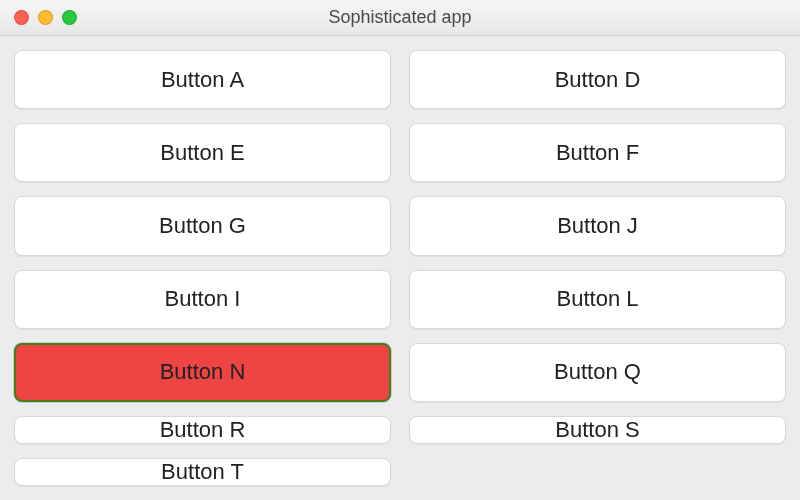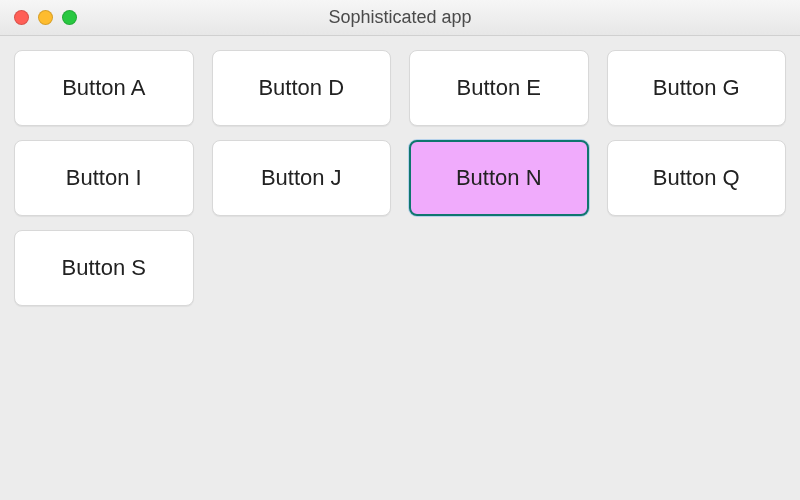--- a/index.html
+++ b/index.html
@@ -43,61 +43,65 @@
       left: 0; right: 0;
       text-align: center;
       font-size: 18px;
       color: #4a4a4a;
       font-weight: 400;
       pointer-events: none;
     }
     .grid {
       flex: 1;
       display: grid;
-      grid-template-columns: repeat(4, 1fr);
+      grid-template-columns: repeat(2, 1fr);
       grid-template-rows: repeat(5, 1fr);
       gap: 14px 18px;
       padding: 14px 14px;
     }
     .btn {
       background: #ffffff;
       border: 1px solid #d8d8d8;
       border-radius: 8px;
       box-shadow: 0 1px 1px rgba(0,0,0,0.06);
       font-size: 22px;
       color: #222;
       display: flex;
       align-items: center;
       justify-content: center;
       cursor: pointer;
       user-select: none;
     }
     .btn.focused {
-      background: #f0abfc;
-      border: 2px solid #0f766e;
+      background: #ef4444;
+      border: 2px solid #4d7c0f;
       box-shadow: 0 0 0 1px rgba(127,183,234,0.5);
     }
   </style>
 </head>
 <body>
 
 <div class="window">
   <div class="titlebar">
     <div class="traffic">
       <div class="tl red"></div>
       <div class="tl yellow"></div>
       <div class="tl green"></div>
     </div>
     <div class="title">Sophisticated app</div>
   </div>
 
   <div class="grid">
     <div class="btn">Button A</div>
     <div class="btn">Button D</div>
     <div class="btn">Button E</div>
+    <div class="btn">Button F</div>
     <div class="btn">Button G</div>
+    <div class="btn">Button J</div>
     <div class="btn">Button I</div>
-    <div class="btn">Button J</div>
+    <div class="btn">Button L</div>
     <div class="btn focused">Button N</div>
     <div class="btn">Button Q</div>
+    <div class="btn">Button R</div>
     <div class="btn">Button S</div>
+    <div class="btn">Button T</div>
   </div>
 </div>
 
 </body></html>

